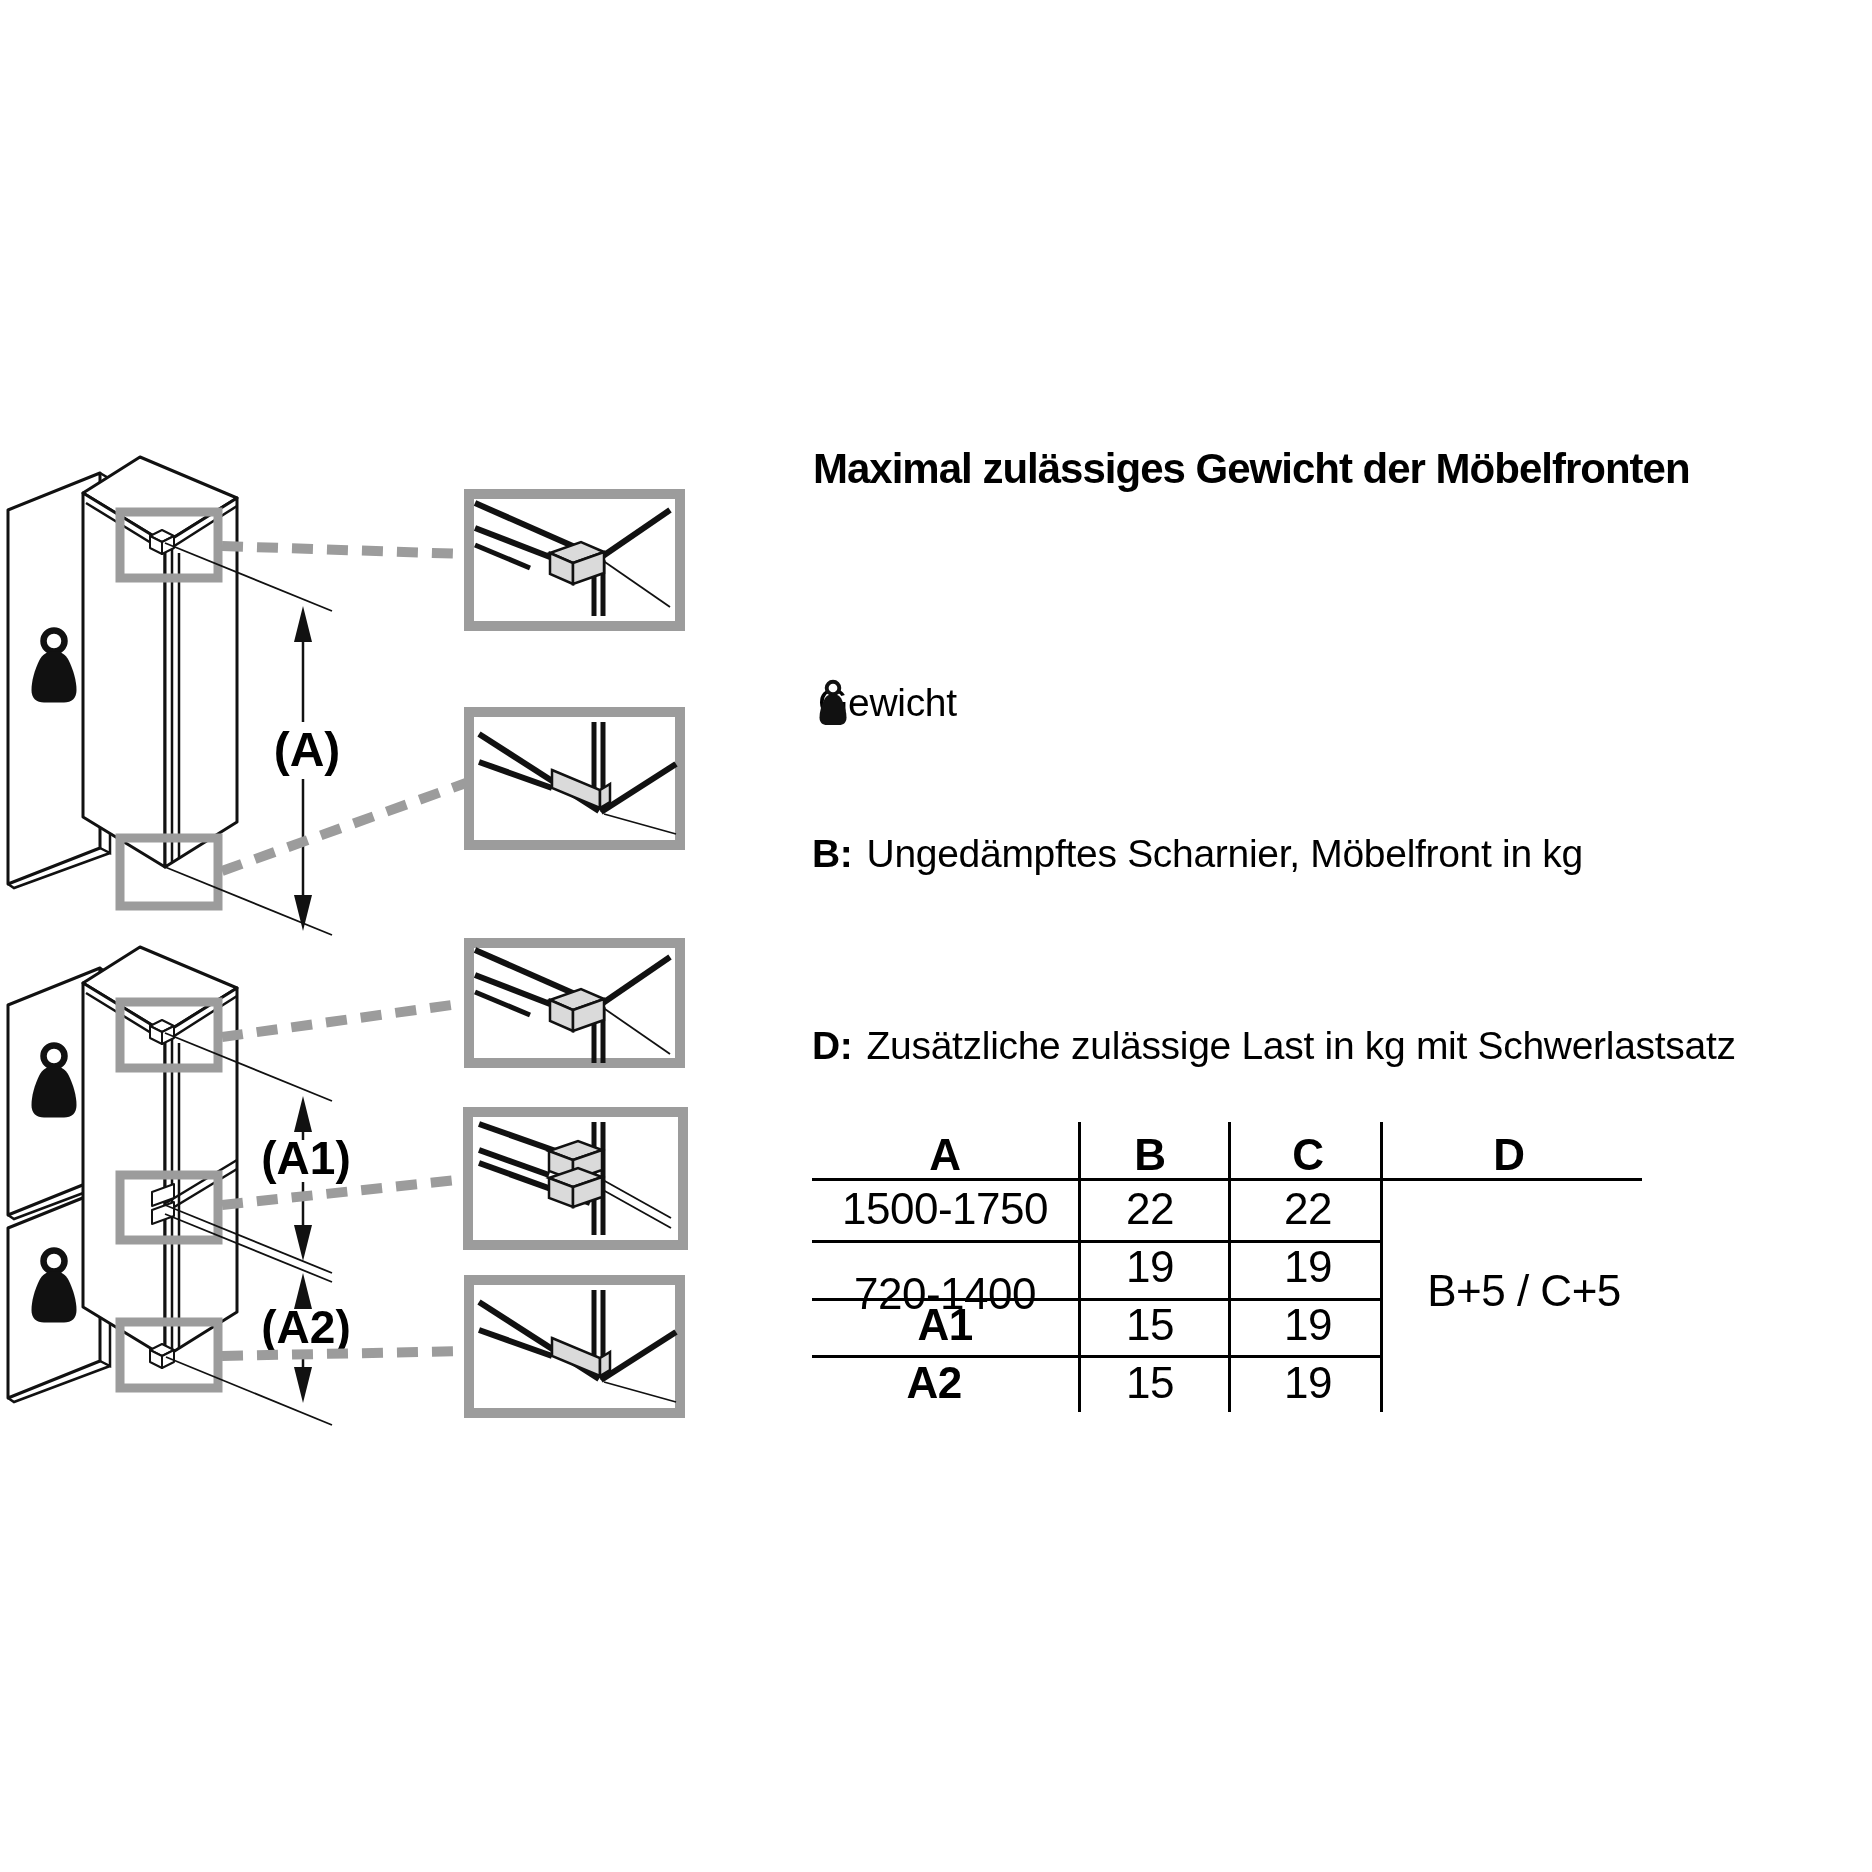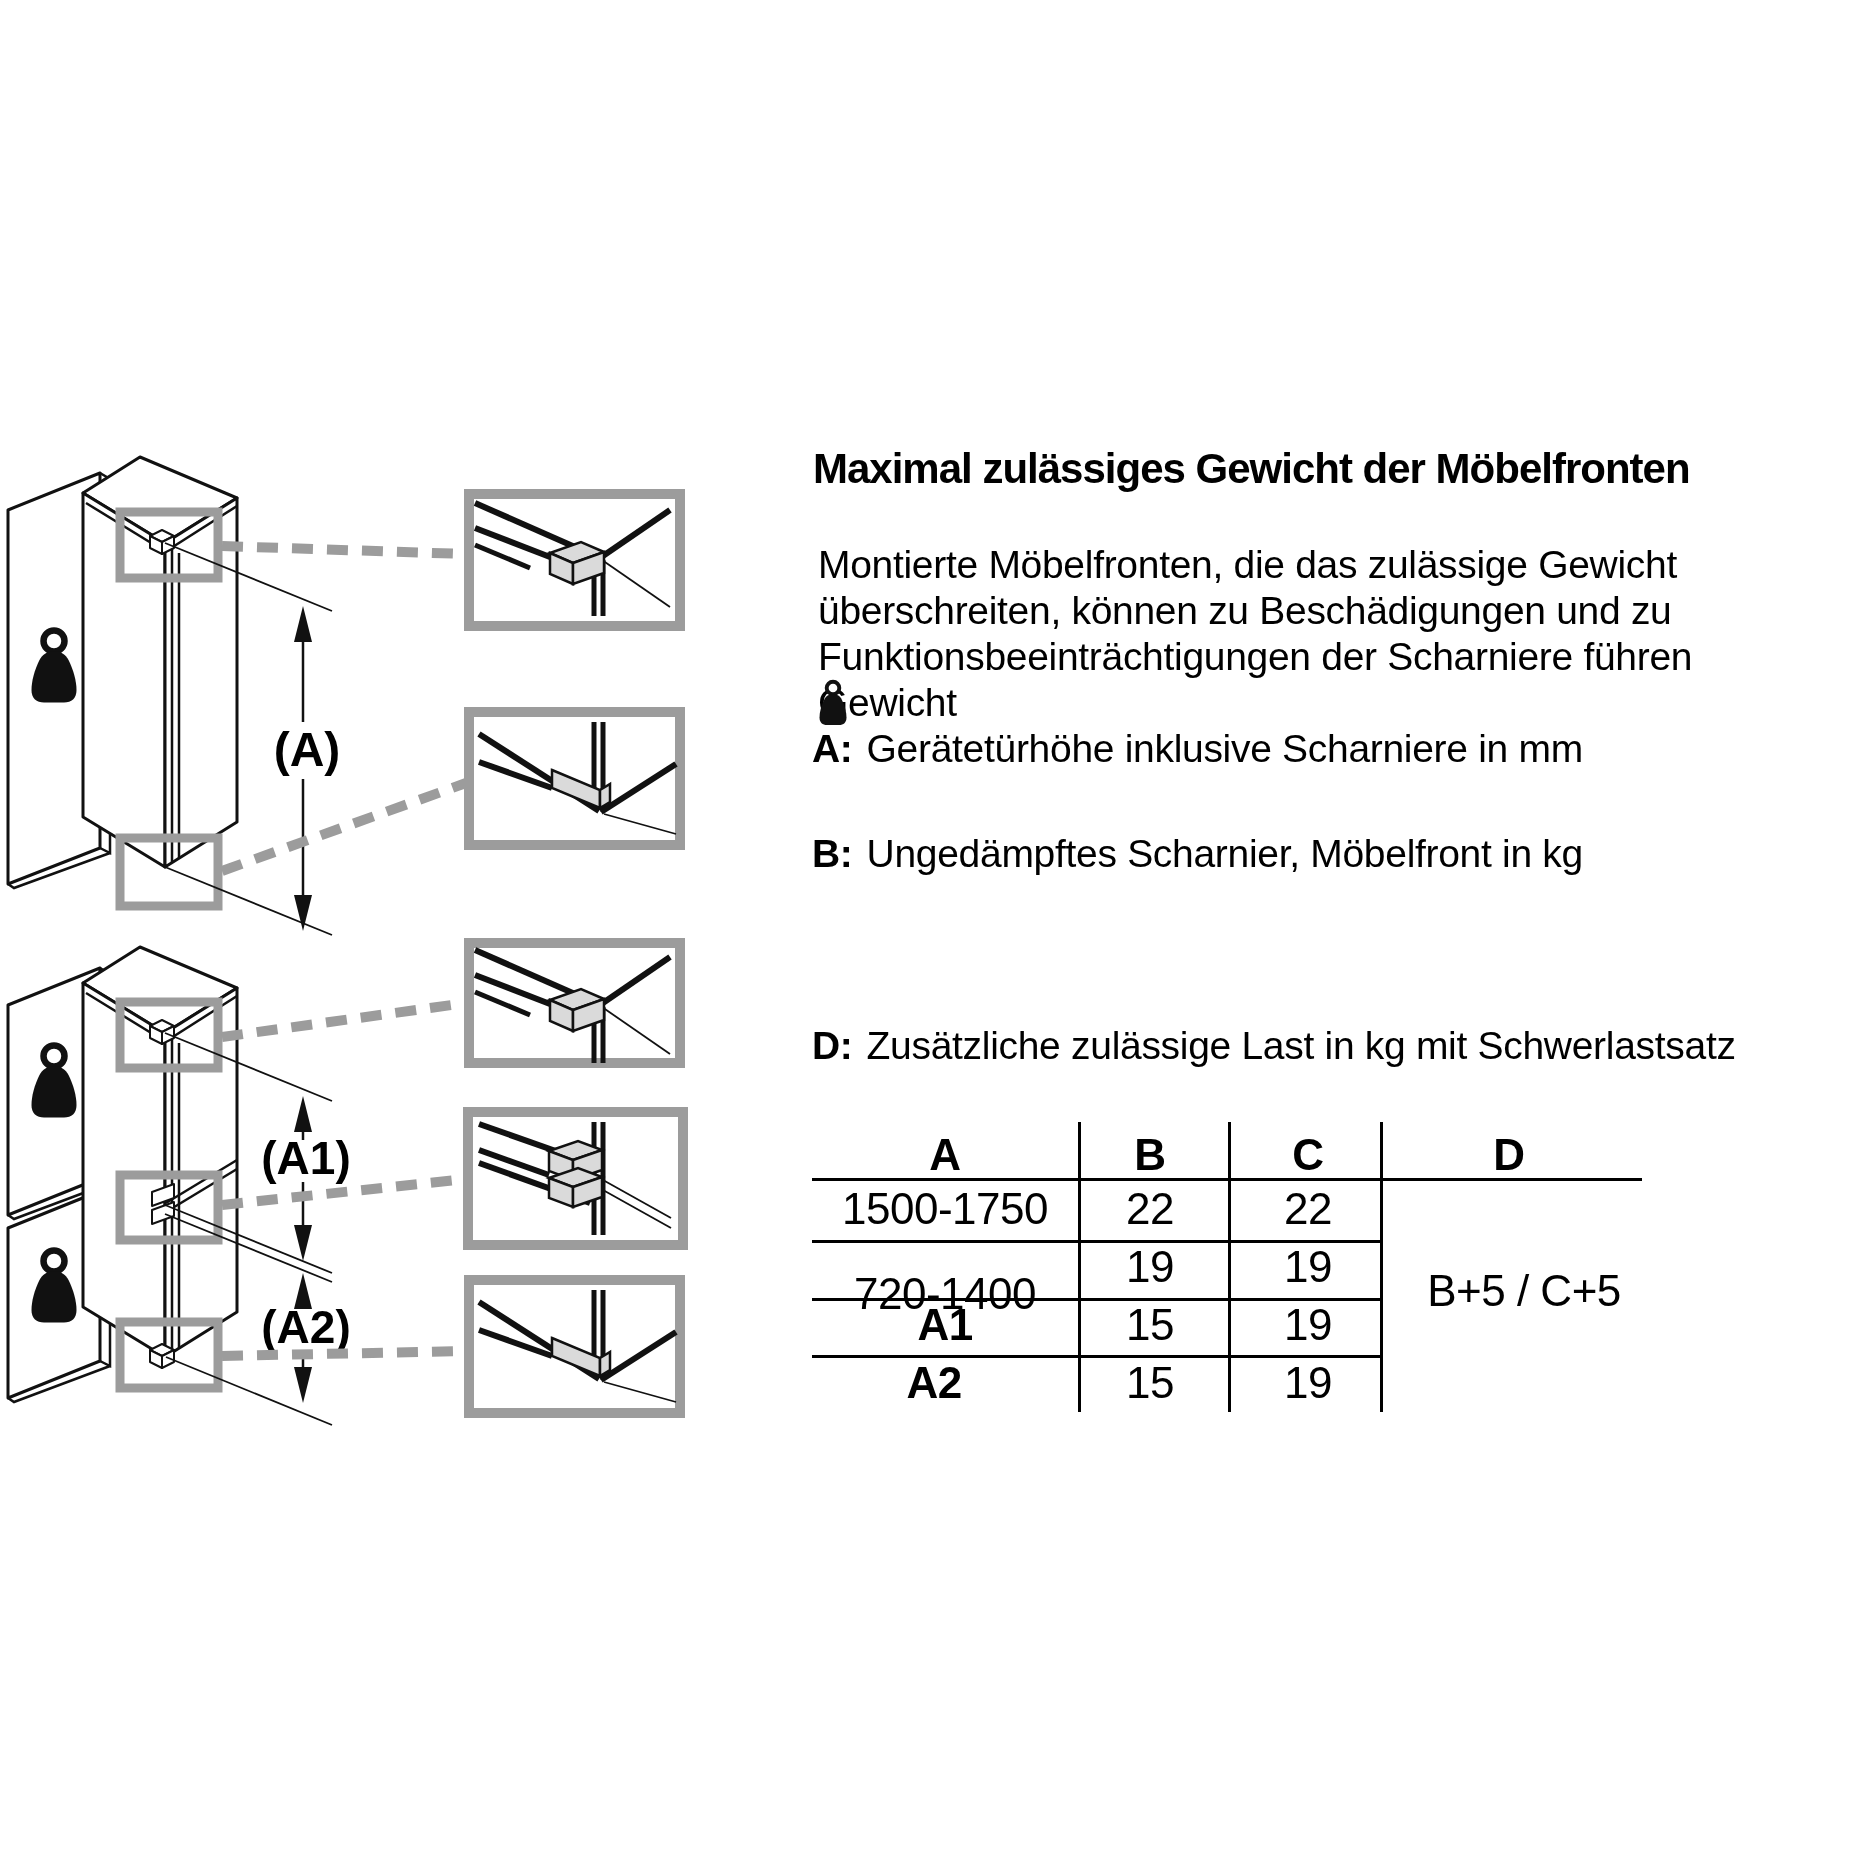--- a/index.html
+++ b/index.html
@@ -197,36 +197,28 @@
       <path d="M603,1190 L671,1228" stroke="#111" stroke-width="1.8" fill="none"></path>
     </g>
     <g>
       <rect x="469" y="1280" width="211" height="133" fill="#fff" stroke="#9c9c9c" stroke-width="10"></rect>
       <use href="#def-corner-bottom" transform="translate(0,568)"></use>
     </g>
   </svg>
 
   <div class="abs page-title" style="left:813px;top:444px;">Maximal zulässiges Gewicht der Möbelfronten</div>
 
-  <div class="abs body-text" style="left:818px;top:542px;">
-    <div>Montierte Möbelfronten, die das zulässige Gewicht</div>
-    <div>überschreiten, können zu Beschädigungen und zu</div>
-    <div>Funktionsbeeinträchtigungen der Scharniere führen</div>
-  </div>
 
   <div class="abs weight-row" style="left:818px;top:680px;">
     <svg width="30" height="48" viewBox="-25 -56 50 80">
         <use href="#kb"></use>
       </svg>
     <span class="legend-line">Gewicht</span>
   </div>
 
-  <div class="abs legend-line" style="left:812px;top:726px;">
-    <span class="legend-key">A:</span><span>Gerätetürhöhe inklusive Scharniere in mm</span>
-  </div>
   <div class="abs legend-line" style="left:812px;top:831px;">
     <span class="legend-key">B:</span><span>Ungedämpftes Scharnier, Möbelfront in kg</span>
   </div>
   <div class="abs legend-line" style="left:812px;top:1023px;">
     <span class="legend-key">D:</span><span>Zusätzliche zulässige Last in kg mit Schwerlastsatz</span>
   </div>
 
   <div class="abs" style="left:812px;top:1105px;width:840px;height:310px;">
 
     <div class="tline" style="left:0;top:73px;width:830px;height:3px;"></div>

